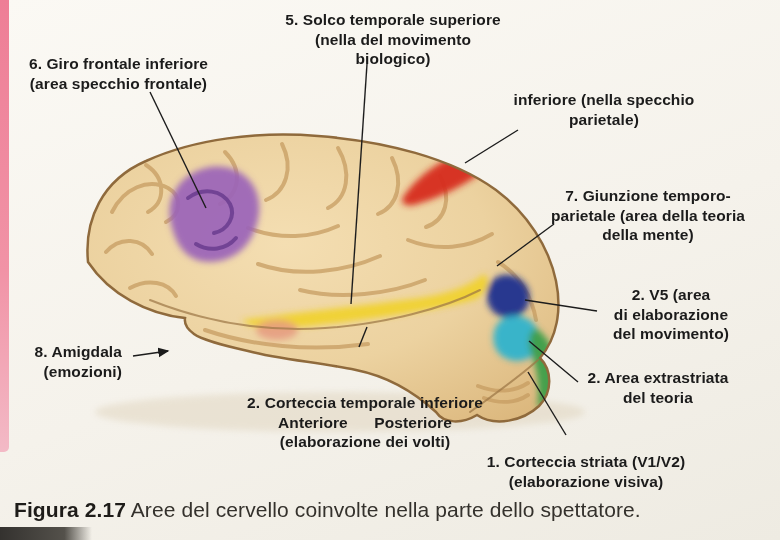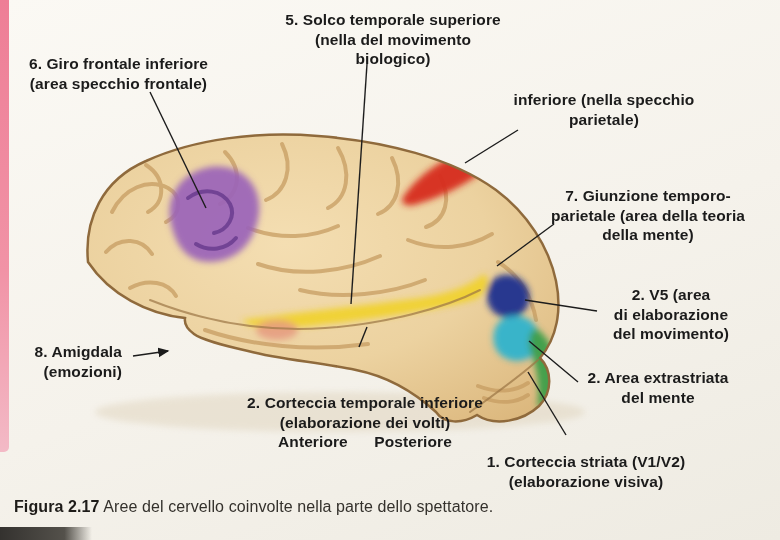--- a/index.html
+++ b/index.html
@@ -27,21 +27,21 @@
   #label-ifg { left:16px;  top:54px;  width:205px; }
   #label-ipl { left:506px; top:90px;  width:196px; }
   #label-tpj { left:548px; top:186px; width:200px; }
   #label-v5  { left:596px; top:285px; width:150px; }
   #label-eba { left:572px; top:368px; width:172px; }
   #label-v1  { left:476px; top:452px; width:220px; }
   #label-itc { left:232px; top:349px; width:266px;margin-top:44px; }
   #label-amy { left:4px;  top:342px; width:118px;text-align:right; }
   .caption {
     position:absolute; left:14px; top:498px;
-    font-size:16px; color:#34312c; letter-spacing:0.1px;
+    font-size:21px; color:#34312c; letter-spacing:0.1px;
   }
   .caption .cap-b { font-weight:bold; color:#1e1c19; }
 </style>
 </head>
 <body>
 
 <div id="page">
 
   <div id="page-edge-strip"></div>
 
@@ -145,32 +145,32 @@
   </div>
 
   <div class="label" id="label-v5">
     <div>2. V5 (area</div>
     <div>di elaborazione</div>
     <div>del movimento)</div>
   </div>
 
   <div class="label" id="label-eba">
     <div>2. Area extrastriata</div>
-    <div>del mente</div>
+    <div>del teoria</div>
   </div>
 
   <div class="label" id="label-v1">
     <div>1. Corteccia striata (V1/V2)</div>
     <div>(elaborazione visiva)</div>
   </div>
 
   <div class="label" id="label-itc">
     <div>2. Corteccia temporale inferiore</div>
+    <div>Anteriore&nbsp;&nbsp;&nbsp;&nbsp;&nbsp;&nbsp;Posteriore</div>
     <div>(elaborazione dei volti)</div>
-    <div>Anteriore&nbsp;&nbsp;&nbsp;&nbsp;&nbsp;&nbsp;Posteriore</div>
   </div>
 
   <div class="label" id="label-amy">
     <div>8. Amigdala</div>
     <div>(emozioni)</div>
   </div>
 
   <div class="caption">
     <span class="cap-b">Figura 2.17</span>
     <span>Aree del cervello coinvolte nella parte dello spettatore.</span>

